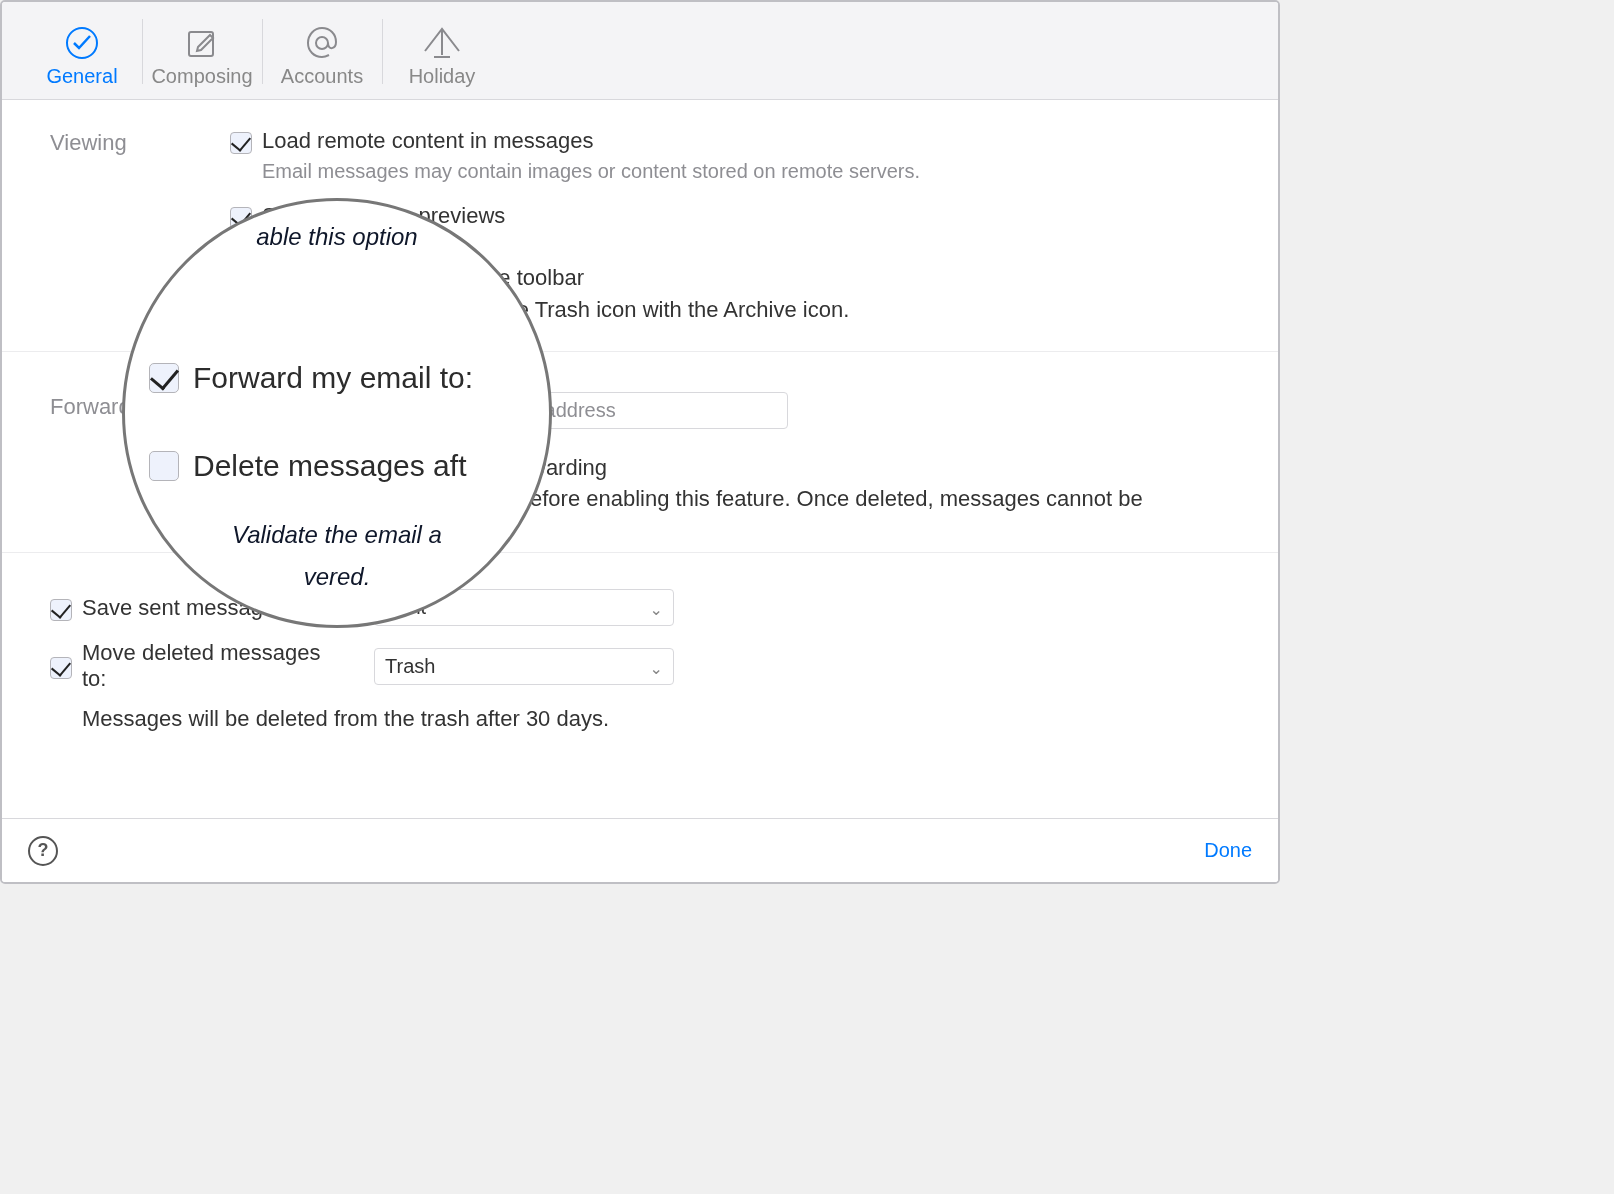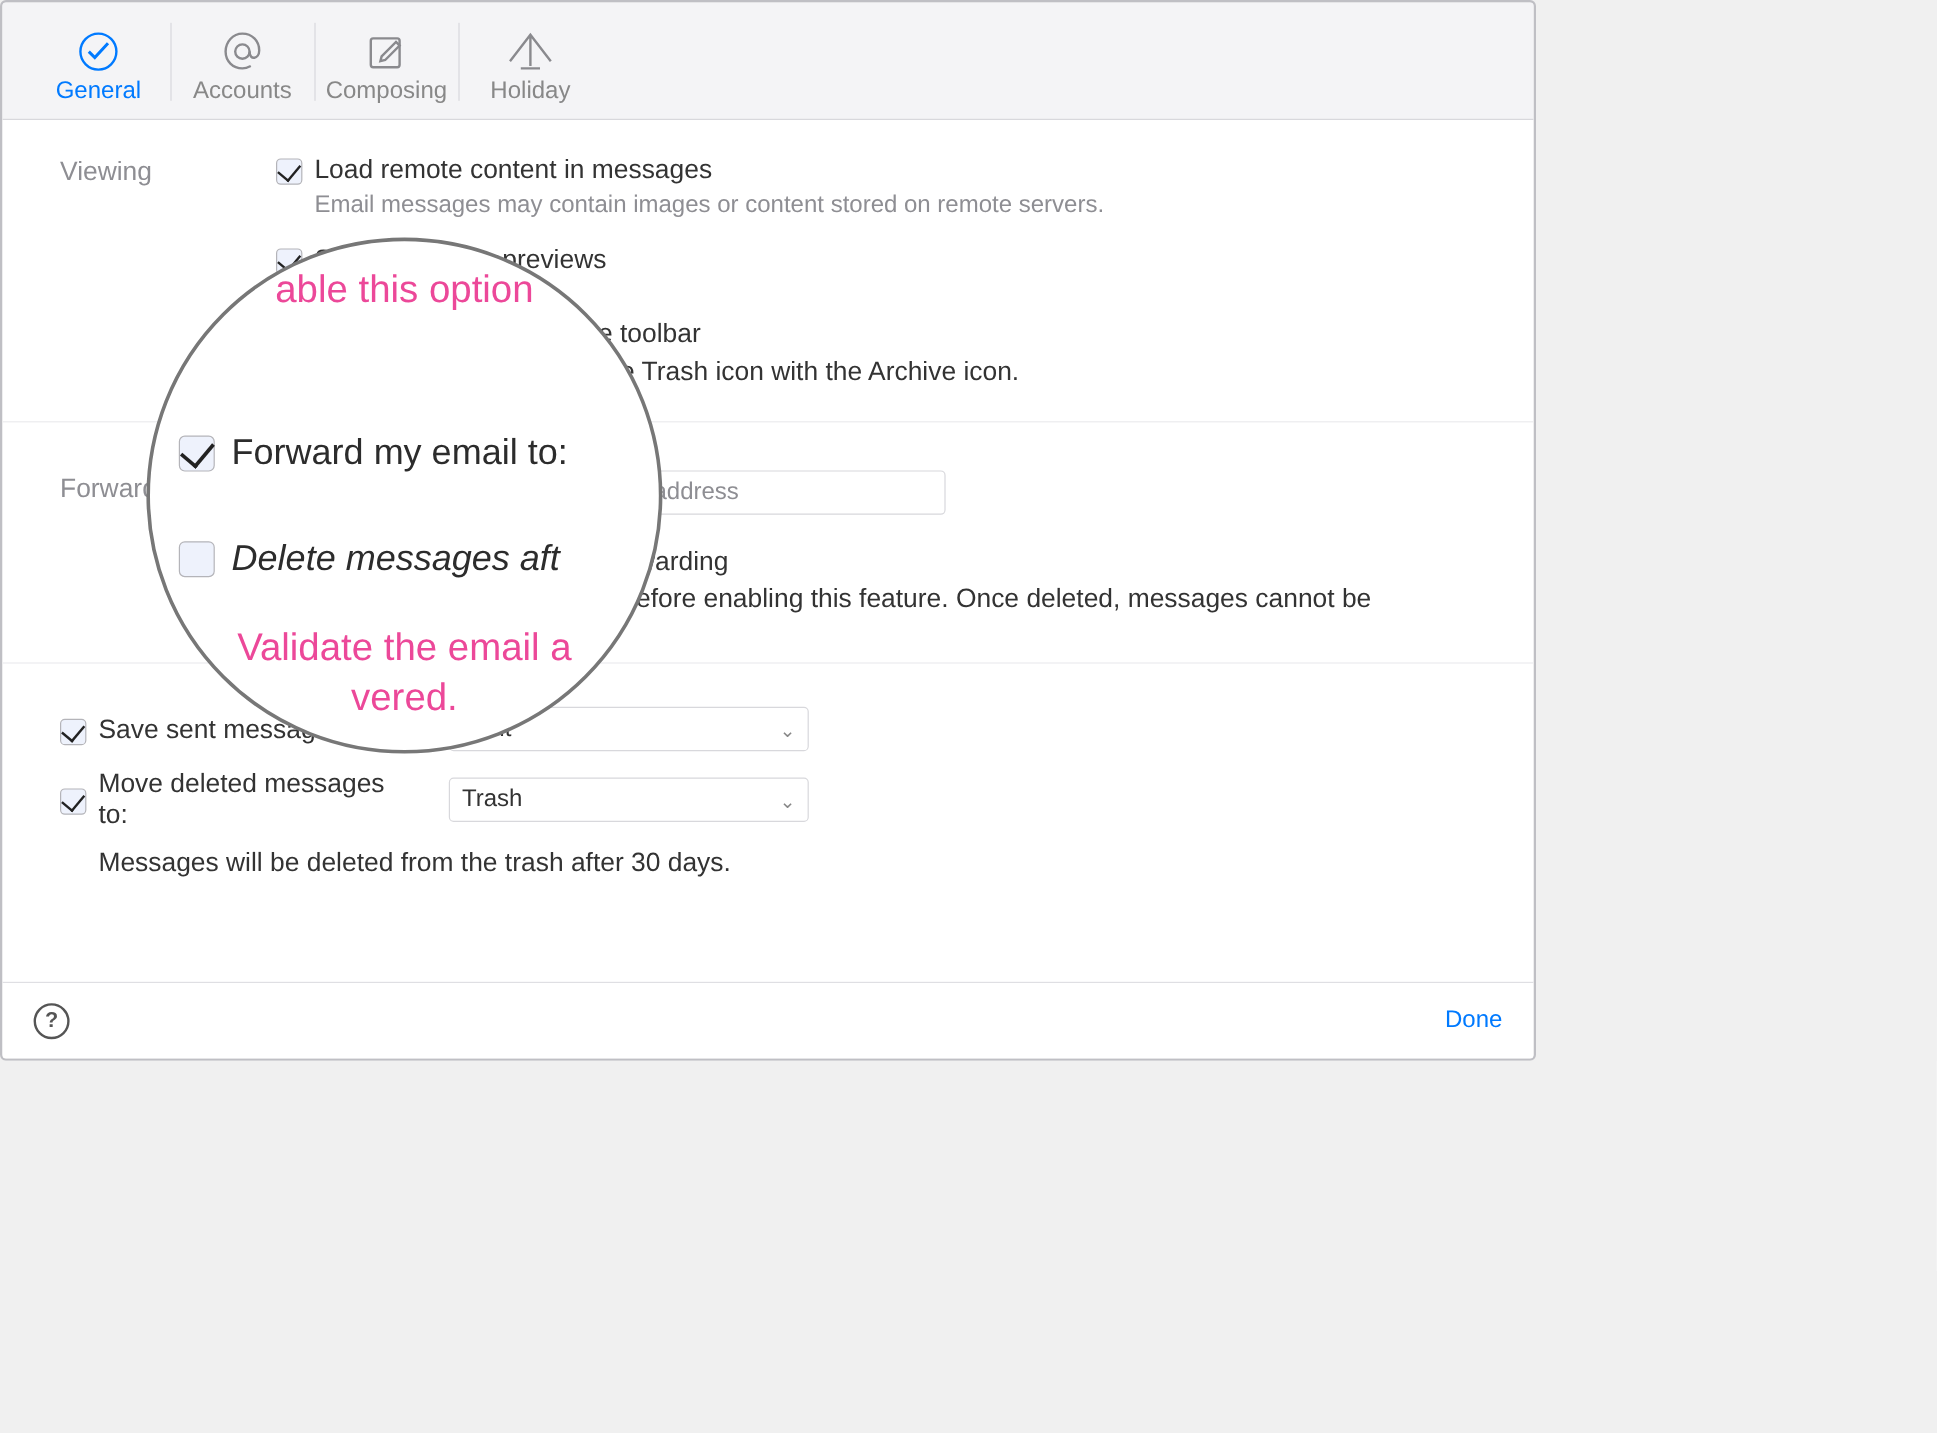--- a/index.html
+++ b/index.html
@@ -227,55 +227,55 @@
   .mag-check.checked::after {
     content: "";
     position: absolute;
     left: 6px; top: -1px;
     width: 14px; height: 22px;
     border-right: 3.5px solid #222;
     border-bottom: 3.5px solid #222;
     transform: rotate(40deg);
   }
   .mag-label-big { font-size: 30px; }
-  .mag-muted { color: #ec4899; font-size: 32px; }
+  .mag-muted { color: #0f172a; font-size: 24px; font-style: italic; }
 
 </style>
 </head>
 <body>
 
 <div class="window">
 
   <div class="toolbar">
     <div class="tab active">
       <div class="icon-wrap">
         <svg width="36" height="36" viewBox="0 0 36 36">
             <circle cx="18" cy="18" r="15" fill="none" stroke="#007aff" stroke-width="2"></circle>
             <path d="M10 18 l5 5 l11 -12" fill="none" stroke="#007aff" stroke-width="2.5"></path>
           </svg>
       </div>
       <div class="label">General</div>
     </div>
     <div class="tab">
       <div class="icon-wrap">
         <svg width="36" height="36" viewBox="0 0 36 36">
+            <rect x="5" y="7" width="24" height="24" rx="2" fill="none" stroke="#8a8a8e" stroke-width="2"></rect>
+            <path d="M14 22 l12 -12 l3 3 l-12 12 l-4 1 z" fill="none" stroke="#8a8a8e" stroke-width="2"></path>
+          </svg>
+      </div>
+      <div class="label">Composing</div>
+    </div>
+    <div class="tab">
+      <div class="icon-wrap">
+        <svg width="36" height="36" viewBox="0 0 36 36">
             <circle cx="18" cy="18" r="6" fill="none" stroke="#8a8a8e" stroke-width="2"></circle>
             <path d="M24 18 c0 8 8 6 8 -1 c0 -8 -6 -14 -14 -14 S4 10 4 18 s6 14 14 14 c3 0 5 -1 7 -2" fill="none" stroke="#8a8a8e" stroke-width="2"></path>
           </svg>
       </div>
       <div class="label">Accounts</div>
-    </div>
-    <div class="tab">
-      <div class="icon-wrap">
-        <svg width="36" height="36" viewBox="0 0 36 36">
-            <rect x="5" y="7" width="24" height="24" rx="2" fill="none" stroke="#8a8a8e" stroke-width="2"></rect>
-            <path d="M14 22 l12 -12 l3 3 l-12 12 l-4 1 z" fill="none" stroke="#8a8a8e" stroke-width="2"></path>
-          </svg>
-      </div>
-      <div class="label">Composing</div>
     </div>
     <div class="tab">
       <div class="icon-wrap">
         <svg width="40" height="36" viewBox="0 0 40 36">
             <path d="M3 26 L20 4 L37 26 M20 4 L20 30 M12 32 L28 32" fill="none" stroke="#8a8a8e" stroke-width="2"></path>
           </svg>
       </div>
       <div class="label">Holiday</div>
     </div>
   </div>
@@ -341,21 +341,21 @@
       <div class="magnifier">
         <div class="mag-inner" style="top:22px;left:0;right:0;text-align:center;">
           <span class="mag-muted">able this option</span>
         </div>
         <div class="mag-inner" style="top:160px;">
           <div class="mag-line">
             <div class="mag-check checked"></div>
             <span class="mag-label-big">Forward my email to:</span>
           </div>
         </div>
-        <div class="mag-inner" style="top:248px;font-style:italic;">
+        <div class="mag-inner" style="top:248px;">
           <div class="mag-line">
             <div class="mag-check"></div>
             <span class="mag-label-big">Delete messages aft</span>
           </div>
         </div>
         <div class="mag-inner" style="top:320px;left:0;right:0;text-align:center;">
           <span class="mag-muted">Validate the email a</span>
         </div>
         <div class="mag-inner" style="top:362px;left:0;right:0;text-align:center;">
           <span class="mag-muted">vered.</span>

